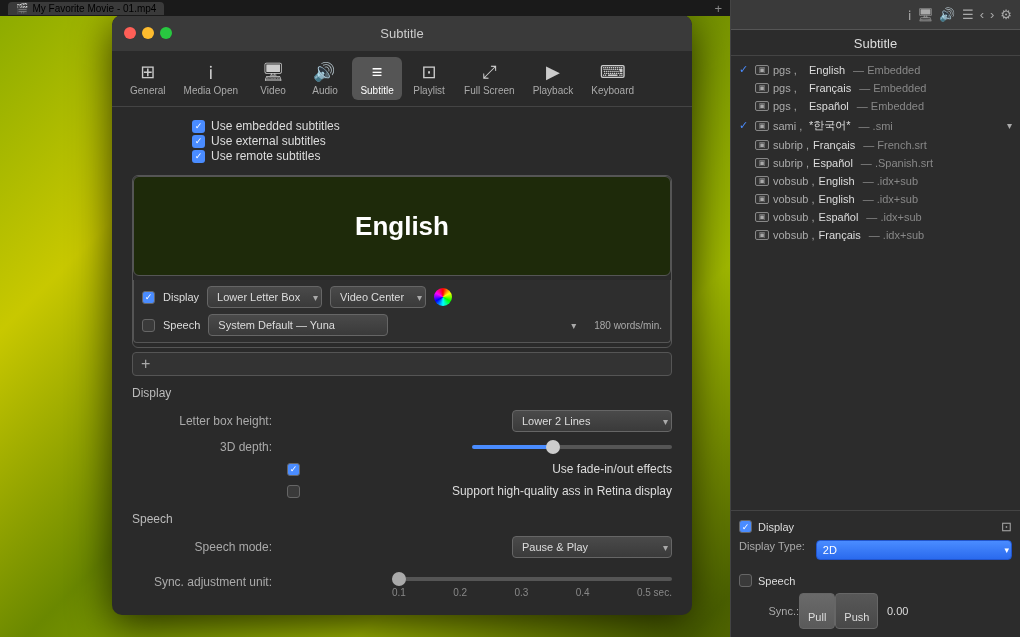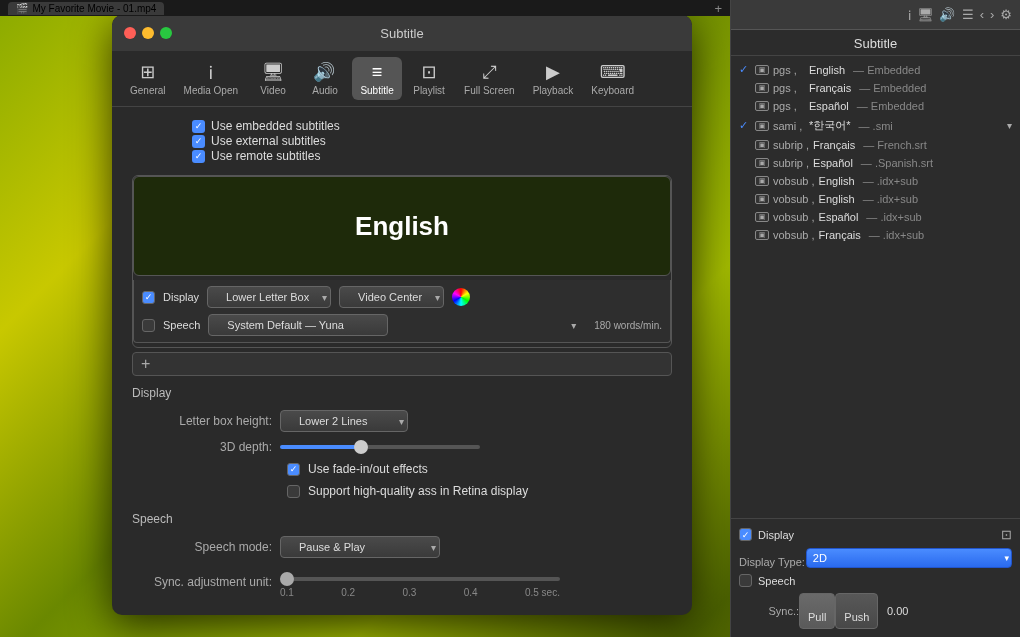--- a/index.html
+++ b/index.html
@@ -197,21 +197,21 @@
       display: inline-flex;
       align-items: center;
     }
     .select-wrapper select {
       height: 22px;
       background: linear-gradient(180deg, #4a4a4a, #3a3a3a);
       border: 1px solid #666;
       border-radius: 4px;
       color: #ddd;
       font-size: 11px;
-      padding: 0 20px 0 18px;
+      padding: 0 20px 0 9px;
       appearance: none;
       cursor: pointer;
       outline: none;
     }
     .select-arrow {
       position: absolute;
       right: 4px;
       pointer-events: none;
       color: #aaa;
       font-size: 10px;
@@ -247,21 +247,22 @@
       color: #bbb;
       margin-bottom: 10px;
       margin-top: 4px;
     }
 
     
     .form-row {
       display: flex;
       align-items: center;
       margin-bottom: 8px;
-      gap: 8px;
+      gap: 20px;
+      justify-content: space-between;
     }
     .form-label {
       color: #aaa;
       font-size: 12px;
       text-align: right;
       flex-shrink: 0;
     }
 
     
     .track-slider {
@@ -420,23 +421,23 @@
       flex-shrink: 0;
     }
     .rp-display-row {
       display: flex;
       align-items: center;
       gap: 6px;
       margin-bottom: 6px;
     }
     .rp-display-type-row {
       display: flex;
-      align-items: flex-end;
-      gap: 1px;
-      margin-bottom: 6px;
+      align-items: flex-start;
+      gap: 11px;
+      margin-bottom: 14px;
     }
     .rp-speech-row {
       display: flex;
       align-items: center;
       gap: 6px;
       margin-bottom: 6px;
     }
     .rp-sync-row {
       display: flex;
       align-items: center;
@@ -661,21 +662,21 @@
     <div class="plus-bar">
       <span class="plus-btn">+</span>
     </div>
 
     <div>
       <div class="section-header">Display</div>
 
       <div class="form-row">
         <span class="form-label" style="width:140px;">Letter box height:</span>
         <div class="select-wrapper">
-          <select style="width:128px;">
+          <select style="width:160px;">
             <option>Lower 2 Lines</option>
             <option>Lower 1 Line</option>
             <option>Upper 2 Lines</option>
           </select>
           <span class="select-arrow">▾</span>
         </div>
       </div>
 
       <div class="form-row">
         <span class="form-label" style="width:140px;">3D depth:</span>

